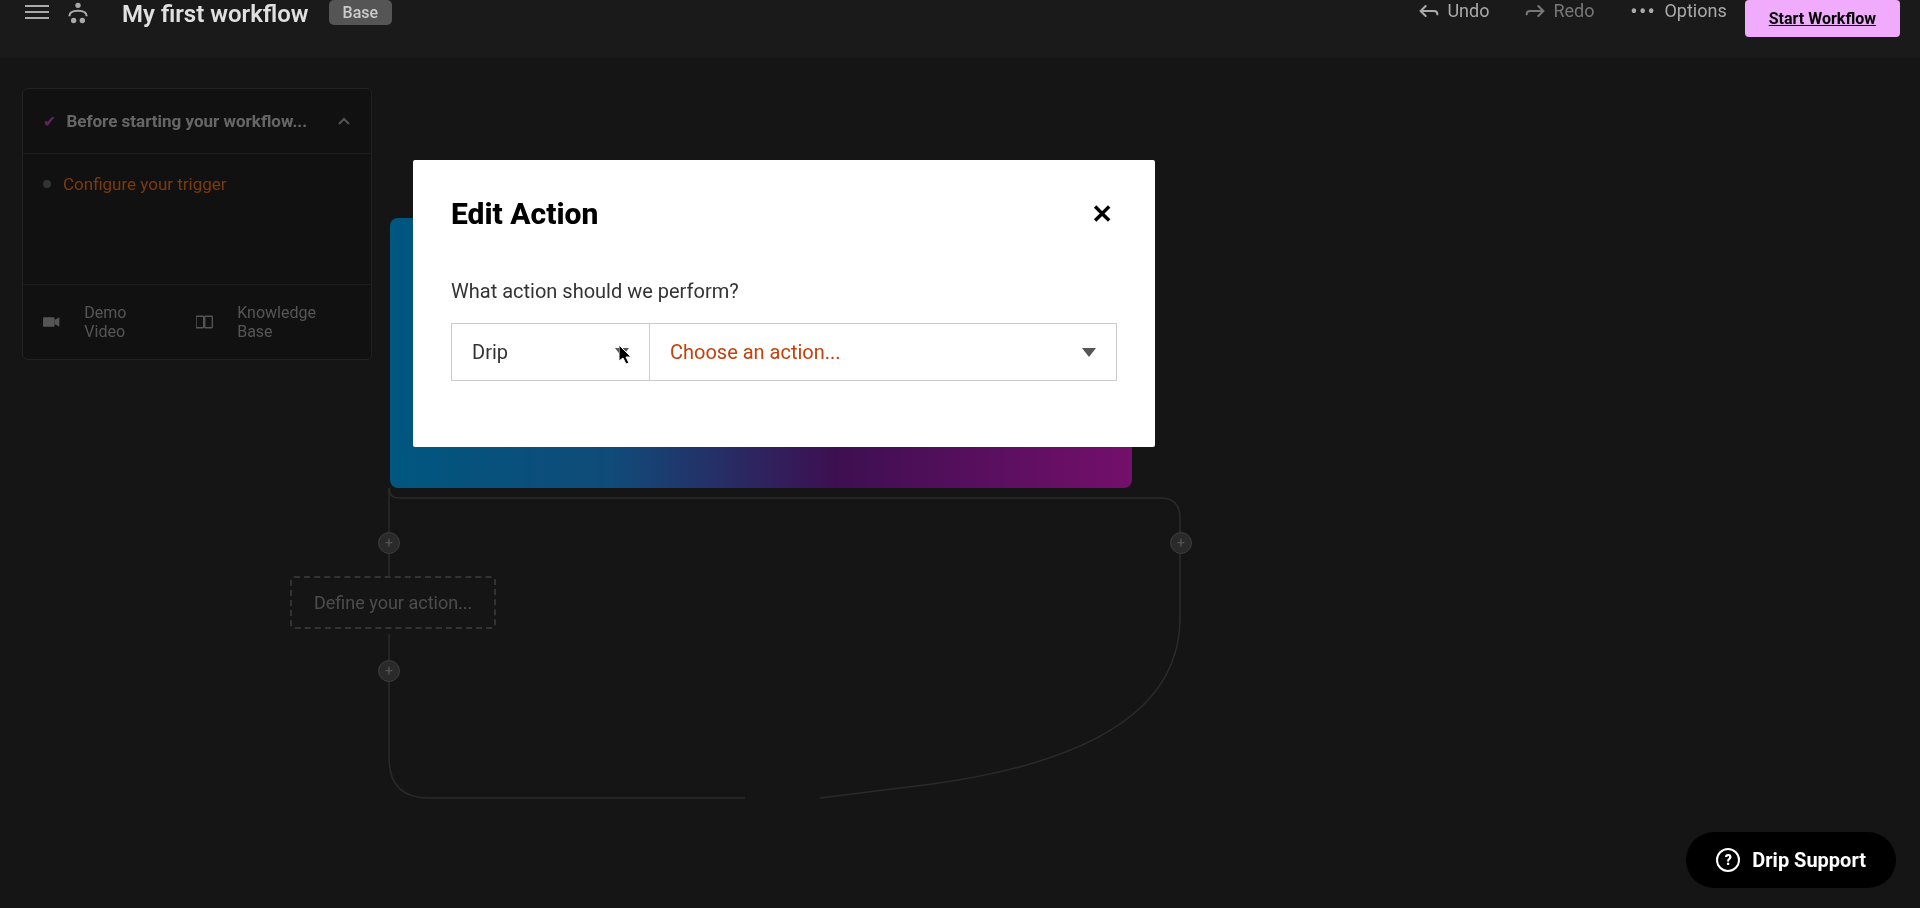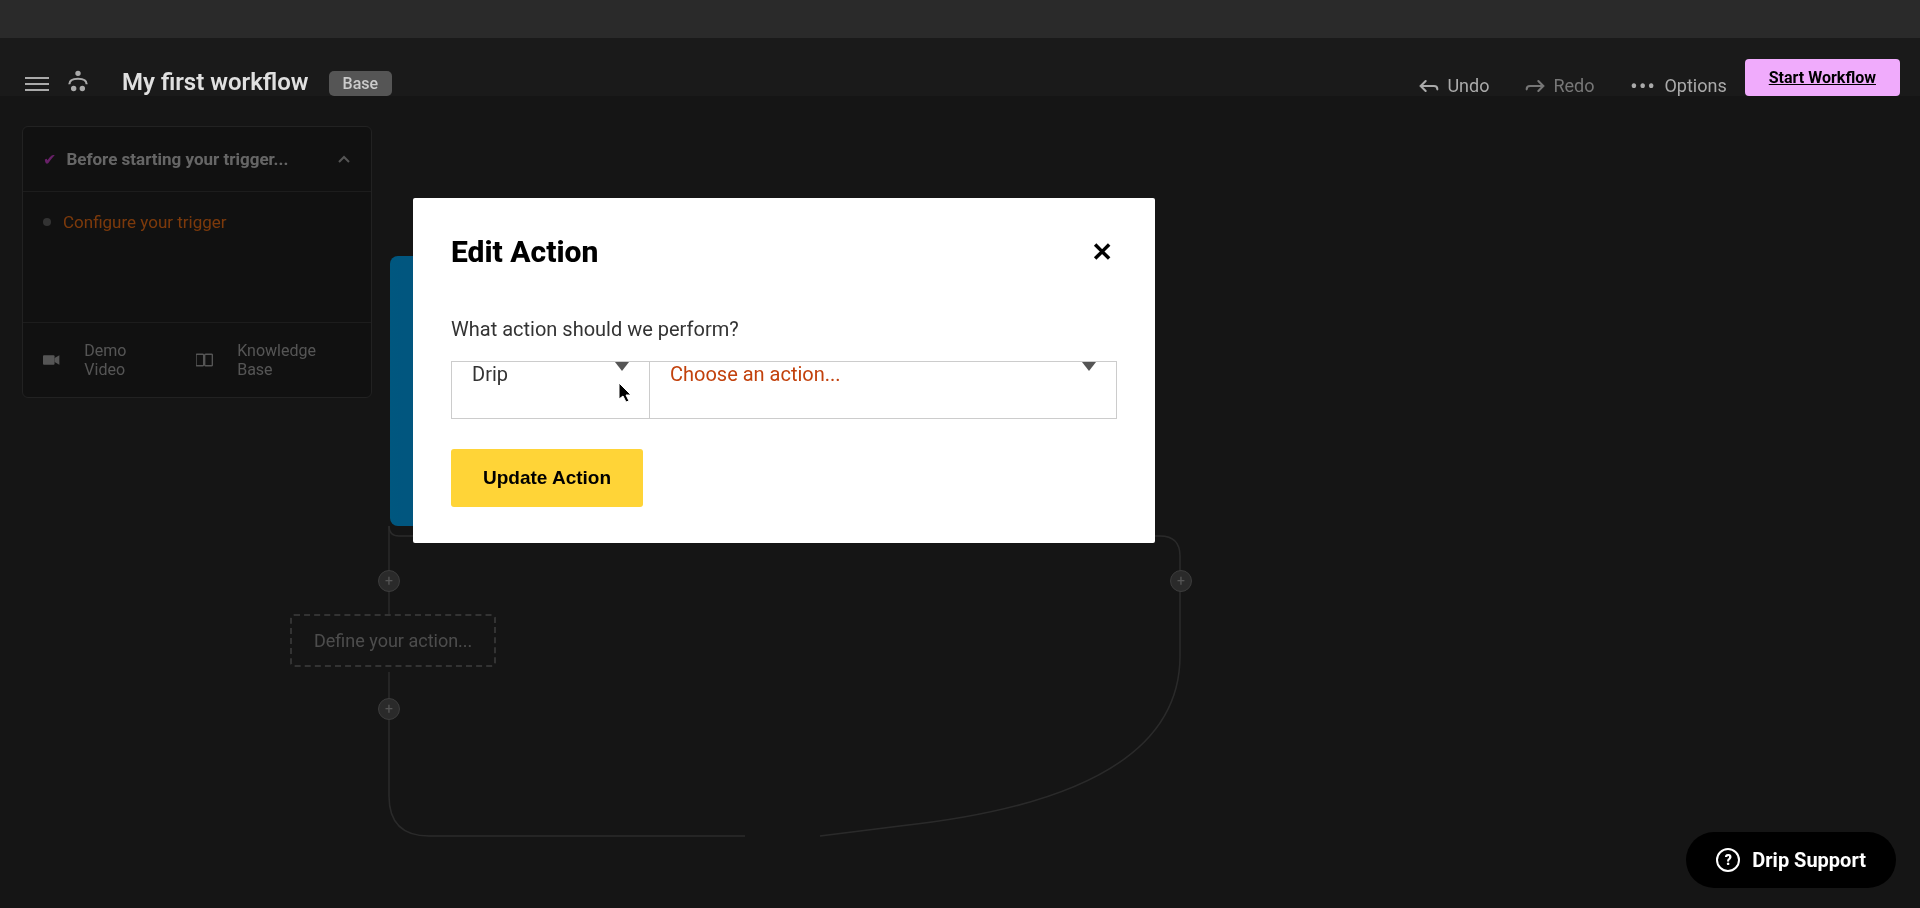--- a/index.html
+++ b/index.html
@@ -15,23 +15,22 @@
       background: #2a2a2a;
       overflow: hidden;
       position: relative;
     }
 
     
     .header {
       height: 58px;
       background: #1a1a1a;
       display: flex;
-      align-items: flex-end;
+      align-items: flex-start;
       padding: 0 10px;
-      margin-top: 38px;
     }
 
     .hamburger {
       width: 24px;
       height: 24px;
       display: flex;
       flex-direction: column;
       justify-content: center;
       gap: 4px;
       margin: 0 15px;
@@ -272,22 +271,22 @@
 
     .dropdown-row {
       display: flex;
       margin-bottom: 30px;
     }
 
     .dropdown {
       border: 1px solid #ccc;
       height: 58px;
       display: flex;
-      align-items: flex-start;
-      padding: 0 20px;
+      align-items: center;
+      padding: 16px 20px;
       justify-content: space-between;
       cursor: pointer;
       font-size: 20px;
     }
 
     .dropdown-1 {
       width: 198px;
       border-right: none;
       color: #333;
     }
@@ -407,21 +406,21 @@
 
   <div class="plus-node plus-1">+</div>
   <div class="plus-node plus-2">+</div>
   <div class="plus-node plus-3">+</div>
 
   <div class="action-placeholder">Define your action...</div>
 
   <div class="checklist">
     <div class="checklist-header">
       <span class="check-icon">✔</span>
-      <span class="checklist-title">Before starting your trigger...</span>
+      <span class="checklist-title">Before starting your workflow...</span>
       <svg width="14" height="10" viewBox="0 0 14 10">
           <path d="M2 8 L7 3 L12 8" stroke="#aaa" stroke-width="2" fill="none"></path>
         </svg>
     </div>
     <div class="checklist-body">
       <div class="checklist-item">
         <span class="bullet"></span>
         <span>Configure your trigger</span>
       </div>
     </div>
@@ -454,21 +453,20 @@
     <div class="dropdown-row">
       <div class="dropdown dropdown-1">
         <span>Drip</span>
         <span class="caret"></span>
       </div>
       <div class="dropdown dropdown-2">
         <span>Choose an action...</span>
         <span class="caret"></span>
       </div>
     </div>
-    <button class="update-btn">Update Action</button>
   </div>
 
   <svg class="cursor" width="16" height="22" viewBox="0 0 16 22">
     <path d="M 0 0 L 0 16 L 4 13 L 7 19 L 10 18 L 7 12 L 12 12 Z" fill="#000" stroke="#fff" stroke-width="1"></path>
   </svg>
 
 </div>
 
 <div class="support-widget">
   <span class="support-icon">?</span>

